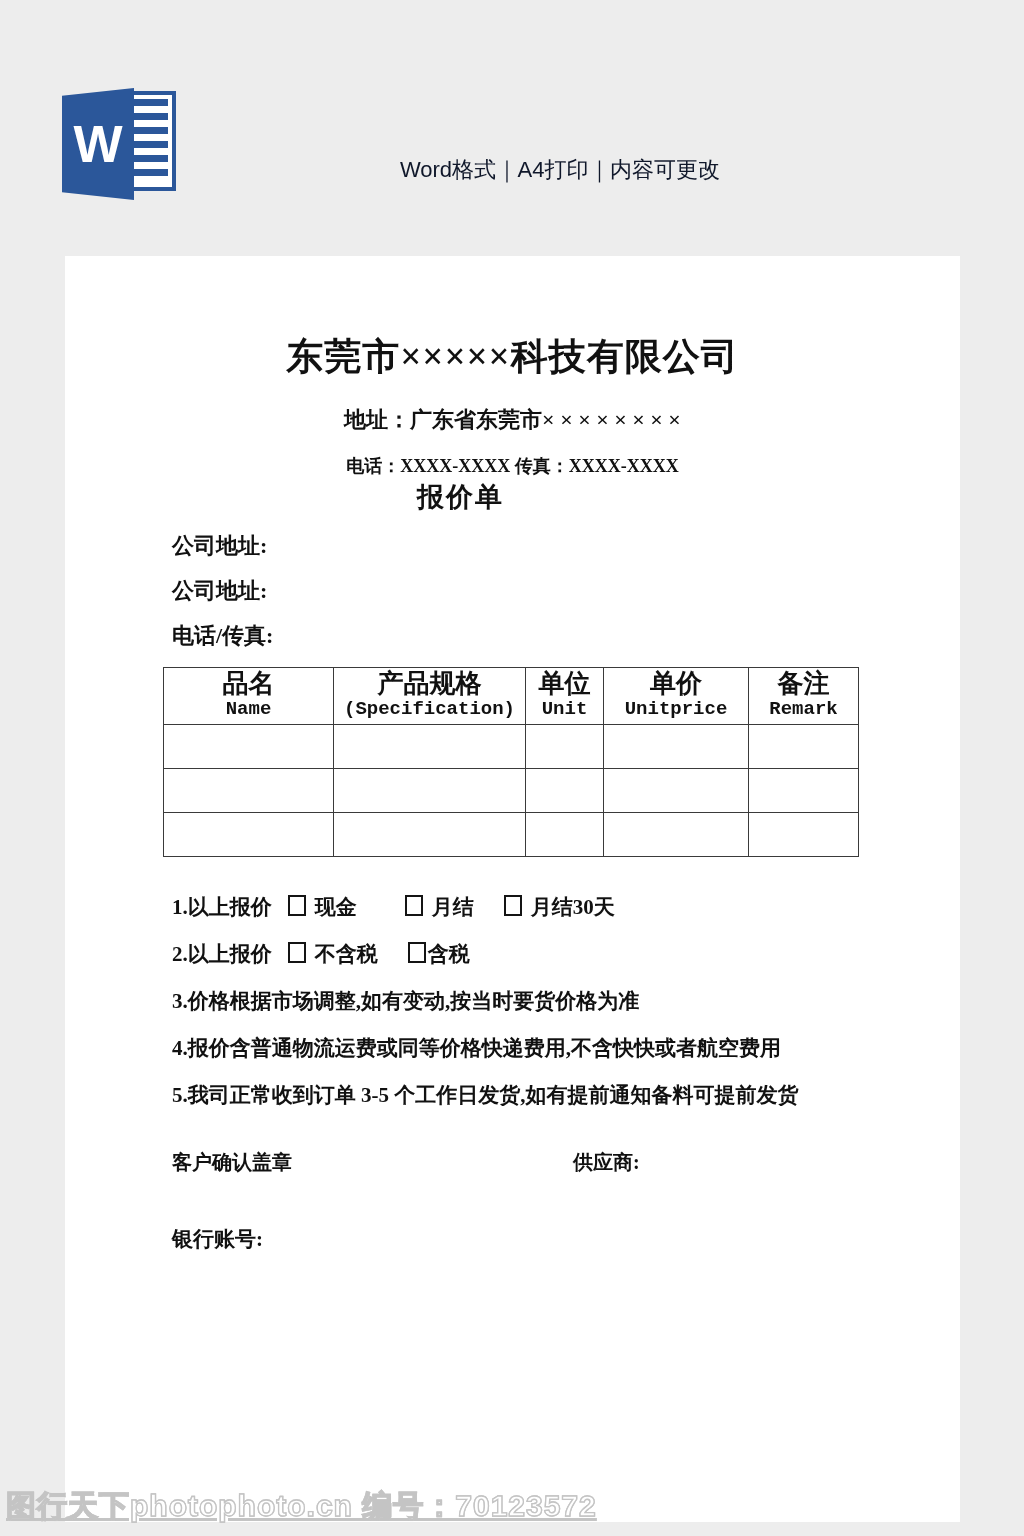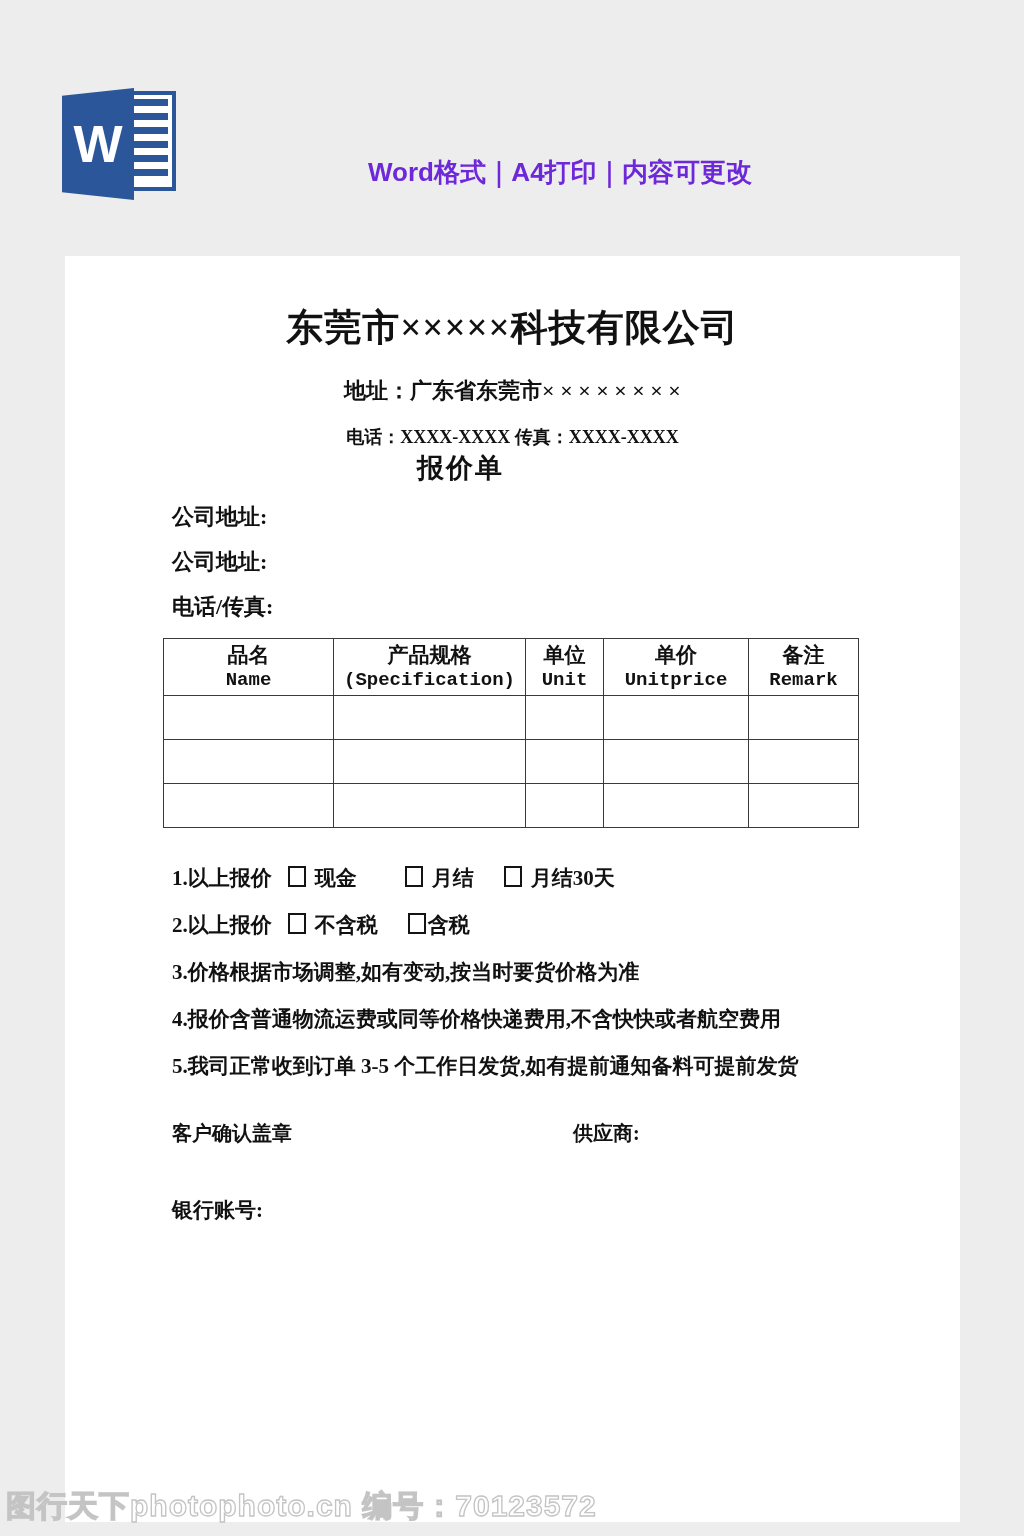--- a/index.html
+++ b/index.html
@@ -31,50 +31,50 @@
   }
   .word-icon .w-glyph { color: #fff; font-weight: bold; font-size: 52px; font-family: "Liberation Sans", sans-serif; }
 
   .hdr-title {
     position: absolute; left: 260px; top: 88px; width: 600px;
     text-align: center; color: #2d5ea9; font-size: 44px; font-weight: bold;
     letter-spacing: 2px;
   }
   .hdr-subtitle {
     position: absolute; left: 260px; top: 155px; width: 600px;
-    text-align: center; color: #6d28d9; font-size: 26px; font-weight: 700;
+    text-align: center; color: #0f172a; font-size: 22px; font-weight: 400;
   }
 
   
   .doc-page {
     position: absolute; left: 65px; top: 256px; width: 895px; height: 1266px;
     background: #ffffff;
     font-family: "Liberation Serif", "DejaVu Serif", serif;
     color: #111; font-weight: bold;
     box-sizing: border-box;
-    padding-top: 47px;
+    padding-top: 76px;
   }
   .company-title { margin: 0; text-align: center; font-size: 37px; font-weight: bold; letter-spacing: 1px; }
   .addr-line  { margin-top: 23px; text-align: center; font-size: 22px; }
   .phone-line { margin-top: 19px; text-align: center; font-size: 18px; }
   .doc-heading { margin-top: 1px; text-align: center; font-size: 27px; position: relative; left: -52px; letter-spacing: 2px; }
 
   .field { margin: 17px 0 0 107px; font-size: 22px; line-height: 28px; }
   .field:first-of-type { margin-top: 18px; }
 
   table.quote {
     margin: 17px 0 0 98px;
     border-collapse: collapse;
     table-layout: fixed;
     width: 695px;
   }
   table.quote th, table.quote td { border: 1.5px solid #3a3a3a; padding: 0; }
   table.quote th { height: 56px; font-weight: bold; vertical-align: middle; text-align: center; }
   table.quote td { height: 43px; }
-  .th-zh { display: block; font-size: 21px; line-height: 26px; font-family: "Liberation Serif", serif; }
+  .th-zh { display: block; font-size: 26px; line-height: 26px; font-family: "Liberation Serif", serif; }
   .th-en { display: block; font-size: 19px; line-height: 24px; font-family: "Liberation Mono", "DejaVu Sans Mono", monospace; font-weight: bold; }
 
   .notes { margin: 36px 0 0 107px; }
   .note { font-size: 21px; line-height: 28px; margin-bottom: 19px; white-space: nowrap; }
   .cb {
     display: inline-block; width: 14px; height: 17px;
     border: 2px solid #141414; vertical-align: -2px;
     margin-right: 9px;
   }
   .optgrp.ml-sm .cb { margin-left: 16px; }
@@ -92,20 +92,21 @@
   
   .watermark {
     position: absolute; left: 6px; top: 1486px; z-index: 5;
     font-size: 30px; font-weight: bold;
     color: #ffffff;
     -webkit-text-stroke: 1.3px #c4c4c4;
     text-shadow: 0 0 1px #cfcfcf;
     letter-spacing: 1px;
     font-family: "Liberation Sans", sans-serif;
     white-space: nowrap;
+    text-decoration: underline;
   }
 </style>
 </head>
 <body>
 
 <div class="canvas">
 
   <div class="hdr">
     <div class="word-icon">
       <div class="page-part">

